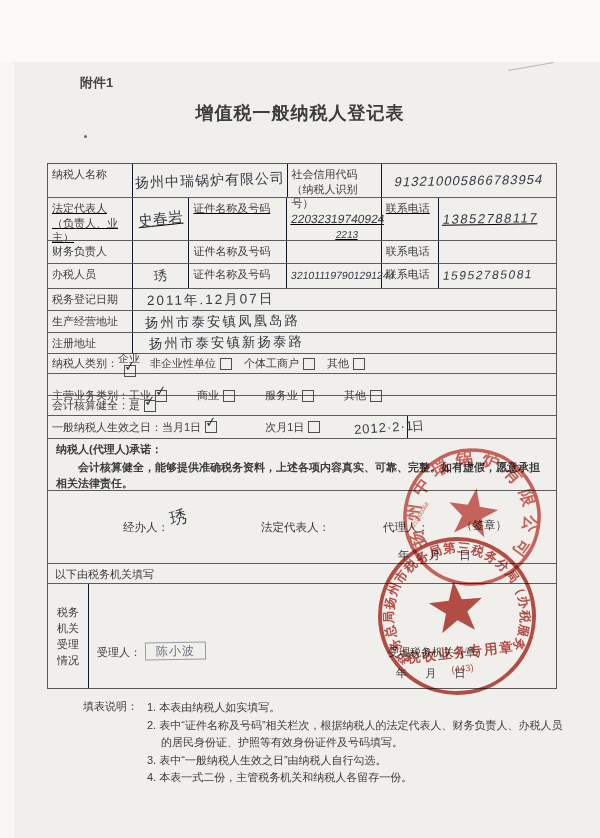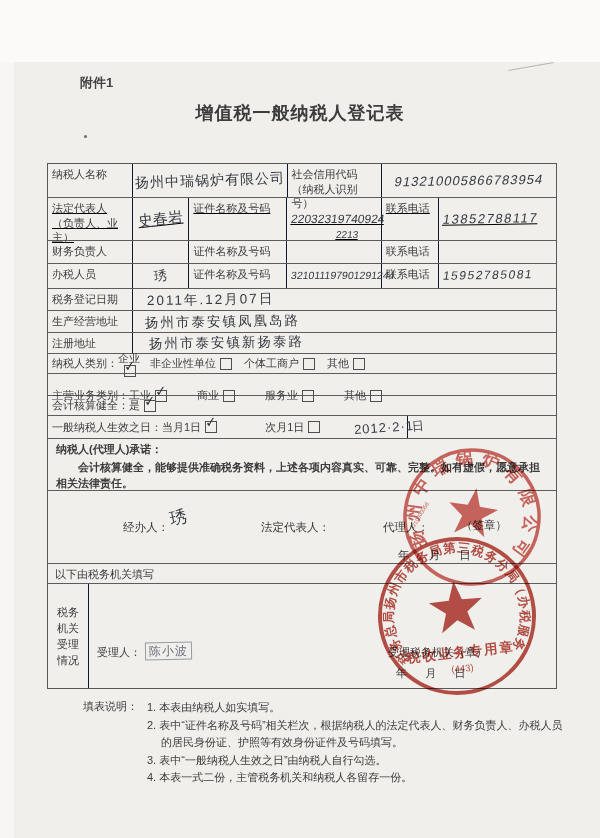--- a/index.html
+++ b/index.html
@@ -33,21 +33,21 @@
   .tick{position:absolute;left:-1px;top:-9px;font-size:14px;color:#2f353c;transform:rotate(-6deg);font-weight:600;}
   .optrow{display:flex;align-items:center;font-size:11px;color:#3c3c3c;}
   .opt{display:inline-flex;align-items:center;}
 
   .commit-title{font-size:11px;color:#3b3b3b;}
   .commit-body{font-size:11px;color:#3b3b3b;line-height:16.5px;text-indent:2em;margin-top:2px;}
 
   .sigrow-item{position:absolute;font-size:11.5px;color:#3b3b3b;white-space:pre;}
   .accept-label-line{text-align:center;font-size:11px;color:#3c3c3c;line-height:16px;}
   .accept-item{position:absolute;font-size:11px;color:#3c3c3c;white-space:pre;}
-  .name-chop{display:inline-block;border:1px solid #8d929b;color:#565e6e;font-size:12px;padding:0 3px;line-height:16px;transform:rotate(-1deg);opacity:.9;letter-spacing:1px;}
+  .name-chop{display:inline-block;border:1px solid #8d929b;color:#565e6e;font-size:12px;padding:0 10px;line-height:16px;transform:rotate(-1deg);opacity:.9;letter-spacing:1px;}
 
   .notes{position:absolute;left:83px;top:699px;width:470px;display:flex;font-size:11px;color:#3b3b3b;}
   .notes-label{white-space:nowrap;margin-right:9px;}
   .note-item{line-height:17.5px;text-indent:-14px;padding-left:14px;width:412px;}
 
   .stamp{position:absolute;mix-blend-mode:multiply;}
   .stamp.company{left:396px;top:441px;opacity:.8;transform:rotate(9deg);}
   .stamp.tax{left:372px;top:531px;opacity:.88;transform:rotate(-6deg);}
 </style>
 </head>

